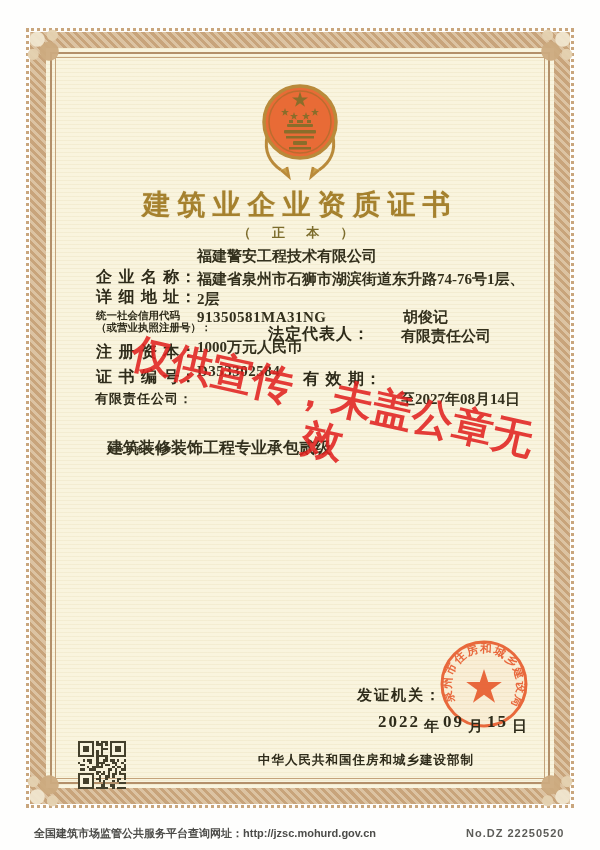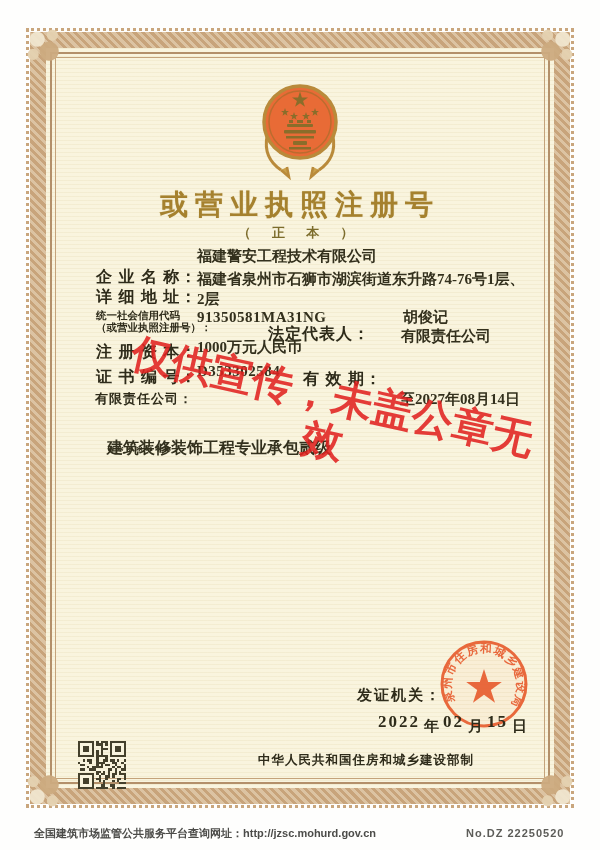--- a/index.html
+++ b/index.html
@@ -116,21 +116,21 @@
       <rect x="31" y="52" width="32" height="3.5" rx="1"></rect>
       <rect x="36" y="42" width="4" height="3"></rect>
         <rect x="44" y="42" width="6" height="3"></rect>
         <rect x="54" y="42" width="4" height="3"></rect>
       <rect x="33" y="58" width="28" height="2.5"></rect>
       <rect x="40" y="63" width="14" height="4" rx="1"></rect>
       <rect x="36" y="69" width="22" height="2.5"></rect>
     </g>
   </svg>
 
-  <div class="abs title">或营业执照注册号</div>
+  <div class="abs title">建筑业企业资质证书</div>
   <div class="abs subtitle">（ 正 本 ）</div>
 
   <div class="abs lbl" style="left:96px;top:267px;">企 业 名 称：</div>
   <div class="abs lbl" style="left:96px;top:287px;">详 细 地 址：</div>
 
   <div class="abs val" style="left:197px;top:247px;">福建警安工程技术有限公司</div>
   <div class="abs val" style="left:197px;top:270px;">福建省泉州市石狮市湖滨街道东升路74-76号1层、</div>
   <div class="abs val" style="left:197px;top:290px;">2层</div>
 
   <div class="abs lbl-sm" style="left:96px;top:309px;">统一社会信用代码</div>
@@ -164,21 +164,21 @@
     <path d="M50 35 l4.2 12.9 13.6 0 -11 8 4.2 12.9 -11-8 -11 8 4.2-12.9 -11-8 13.6 0z" fill="#e7592b"></path>
     <defs>
       <path id="sealArc" d="M 21,67 A 33,33 0 1 1 79,67" fill="none"></path>
     </defs>
     <text font-size="11.5" fill="#e7592b" font-weight="bold" font-family="'Liberation Sans','DejaVu Sans',sans-serif">
       <textPath href="#sealArc" startOffset="0" textLength="140">泉州市住房和城乡建设局</textPath>
     </text>
   </svg>
 
   <div class="abs dateline">
-    <span class="num">2022</span><span class="unit">年</span><span class="num">02</span><span class="unit">月</span><span class="num">15</span><span class="unit">日</span>
+    <span class="num">2022</span><span class="unit">年</span><span class="num">09</span><span class="unit">月</span><span class="num">15</span><span class="unit">日</span>
   </div>
 
   <div class="abs madeby">中华人民共和国住房和城乡建设部制</div>
 
   <svg class="abs qr" viewBox="0 0 21 21" id="qr-svg" shape-rendering="crispEdges">
       <rect x="8" y="0" width="1" height="1" fill="#44402c"></rect>
       <rect x="10" y="0" width="1" height="1" fill="#44402c"></rect>
       <rect x="11" y="0" width="1" height="1" fill="#44402c"></rect>
       <rect x="12" y="0" width="1" height="1" fill="#44402c"></rect>
       <rect x="8" y="1" width="1" height="1" fill="#44402c"></rect>

